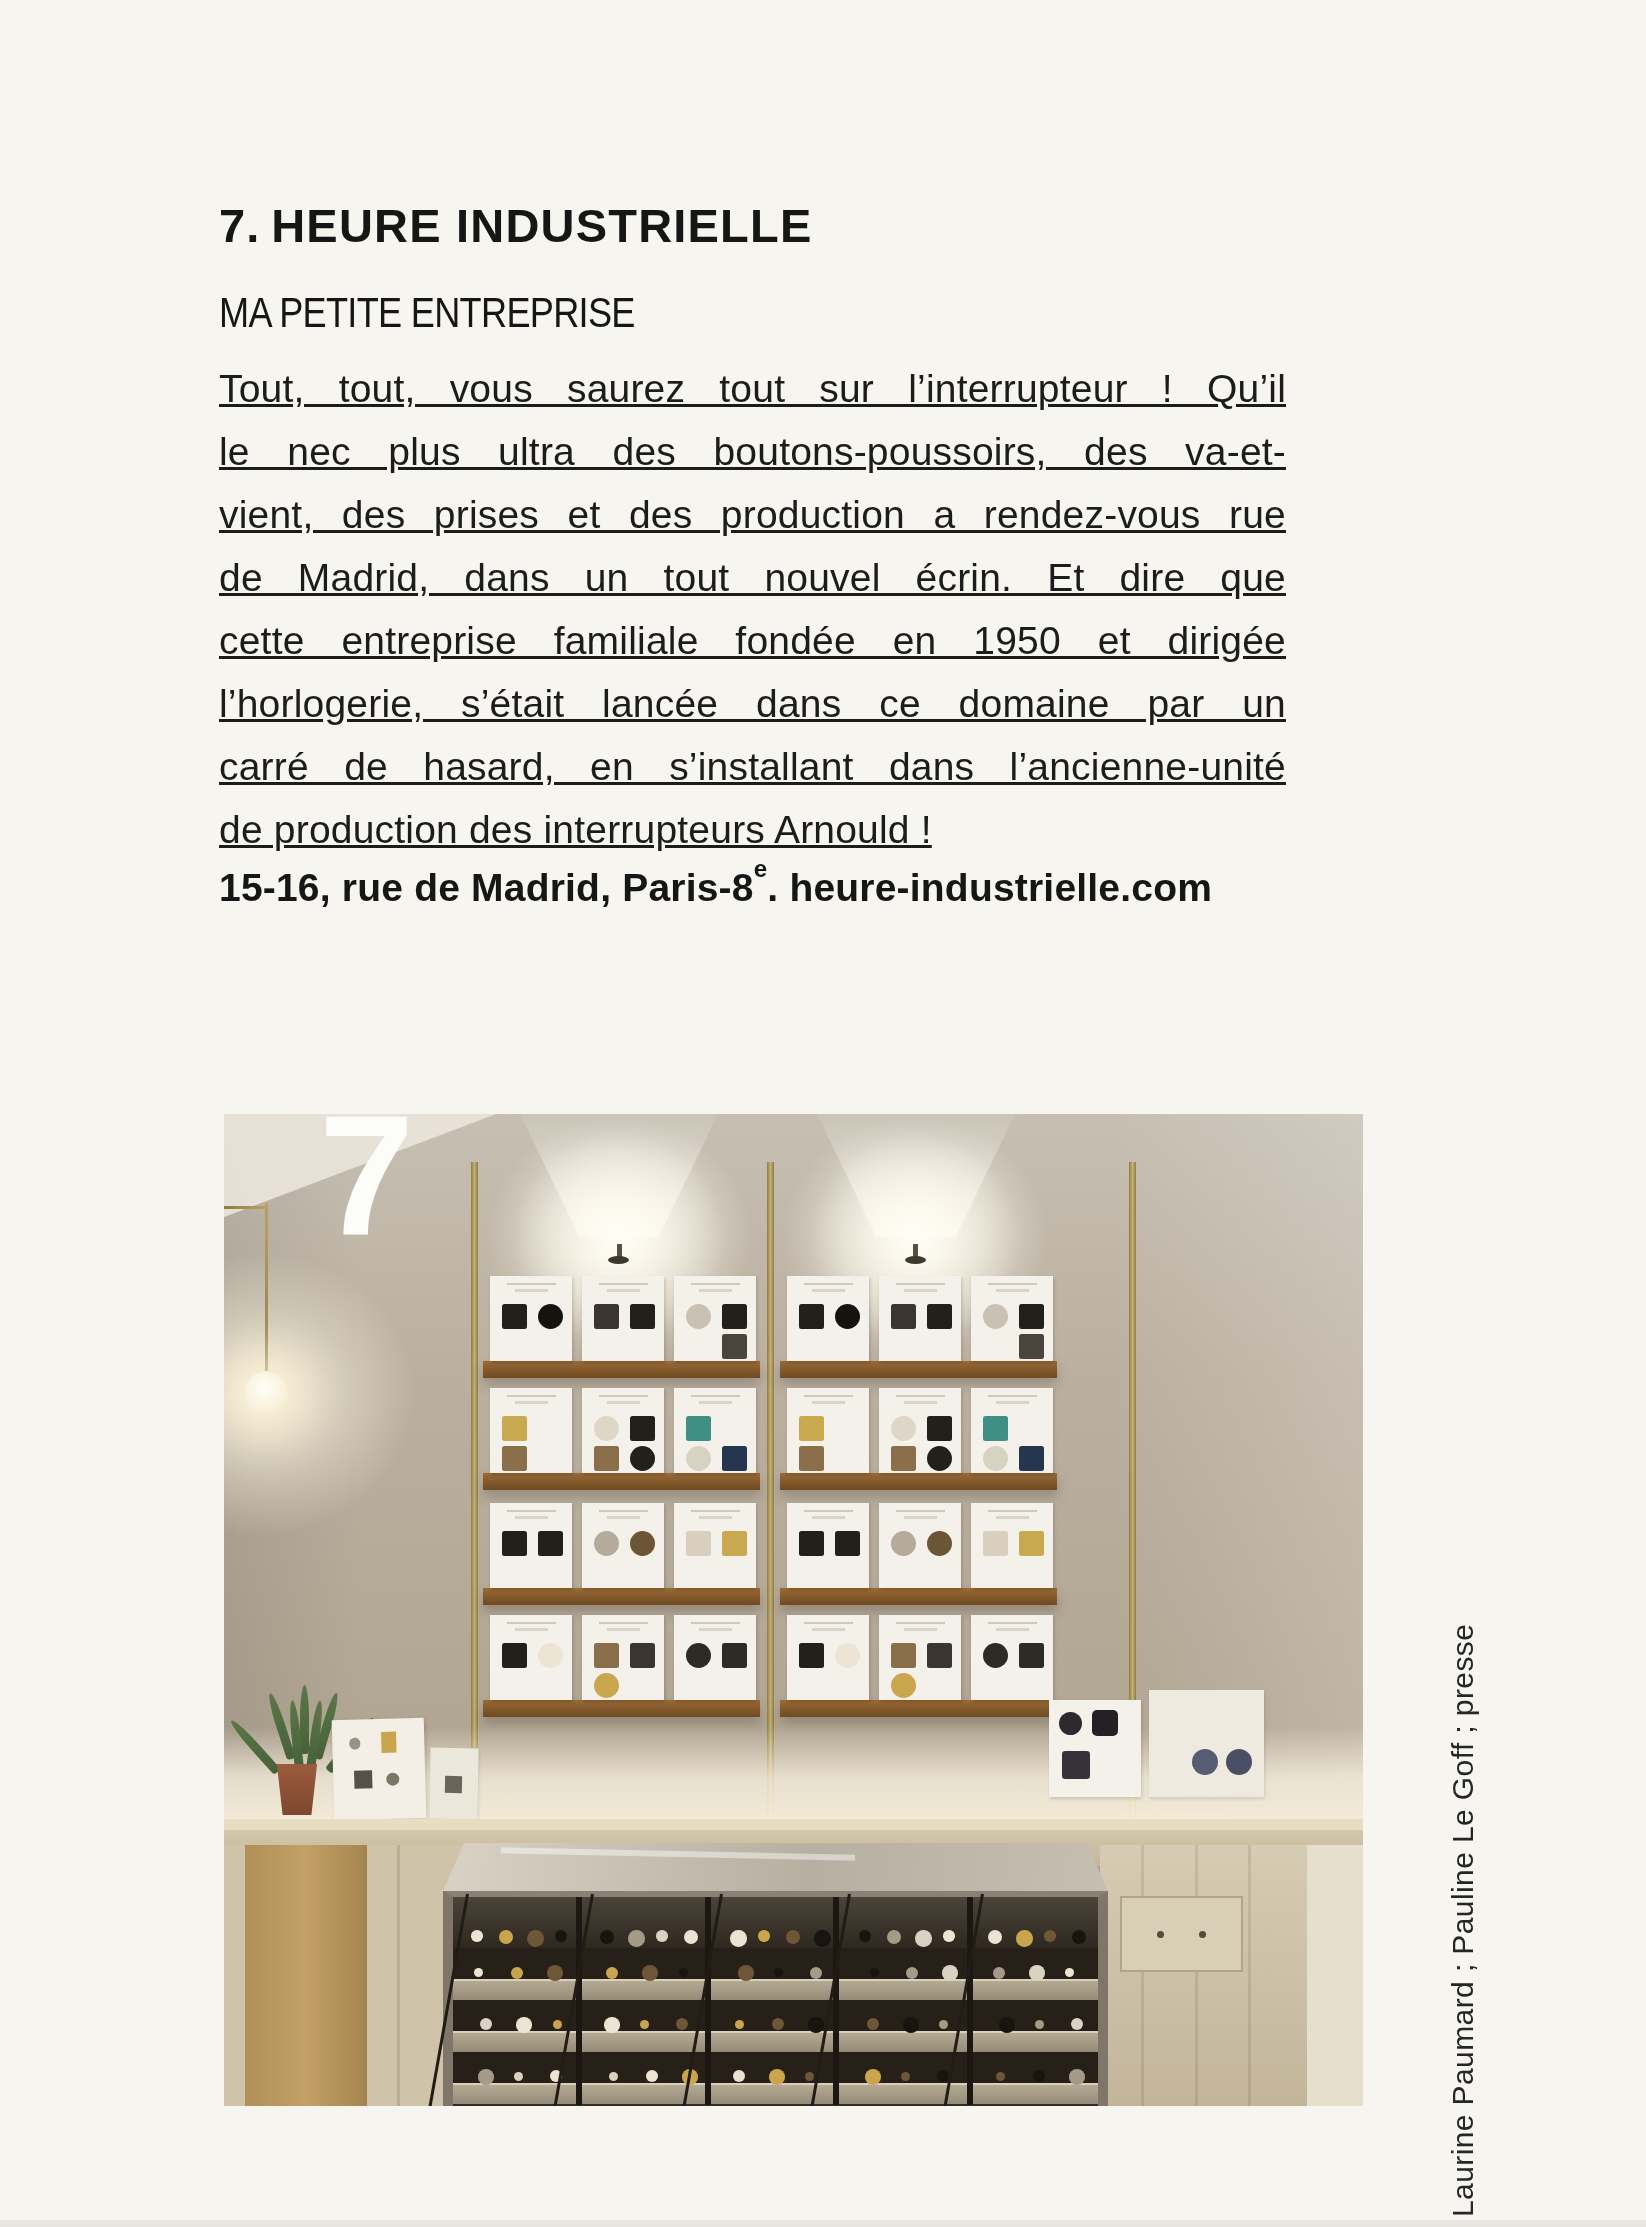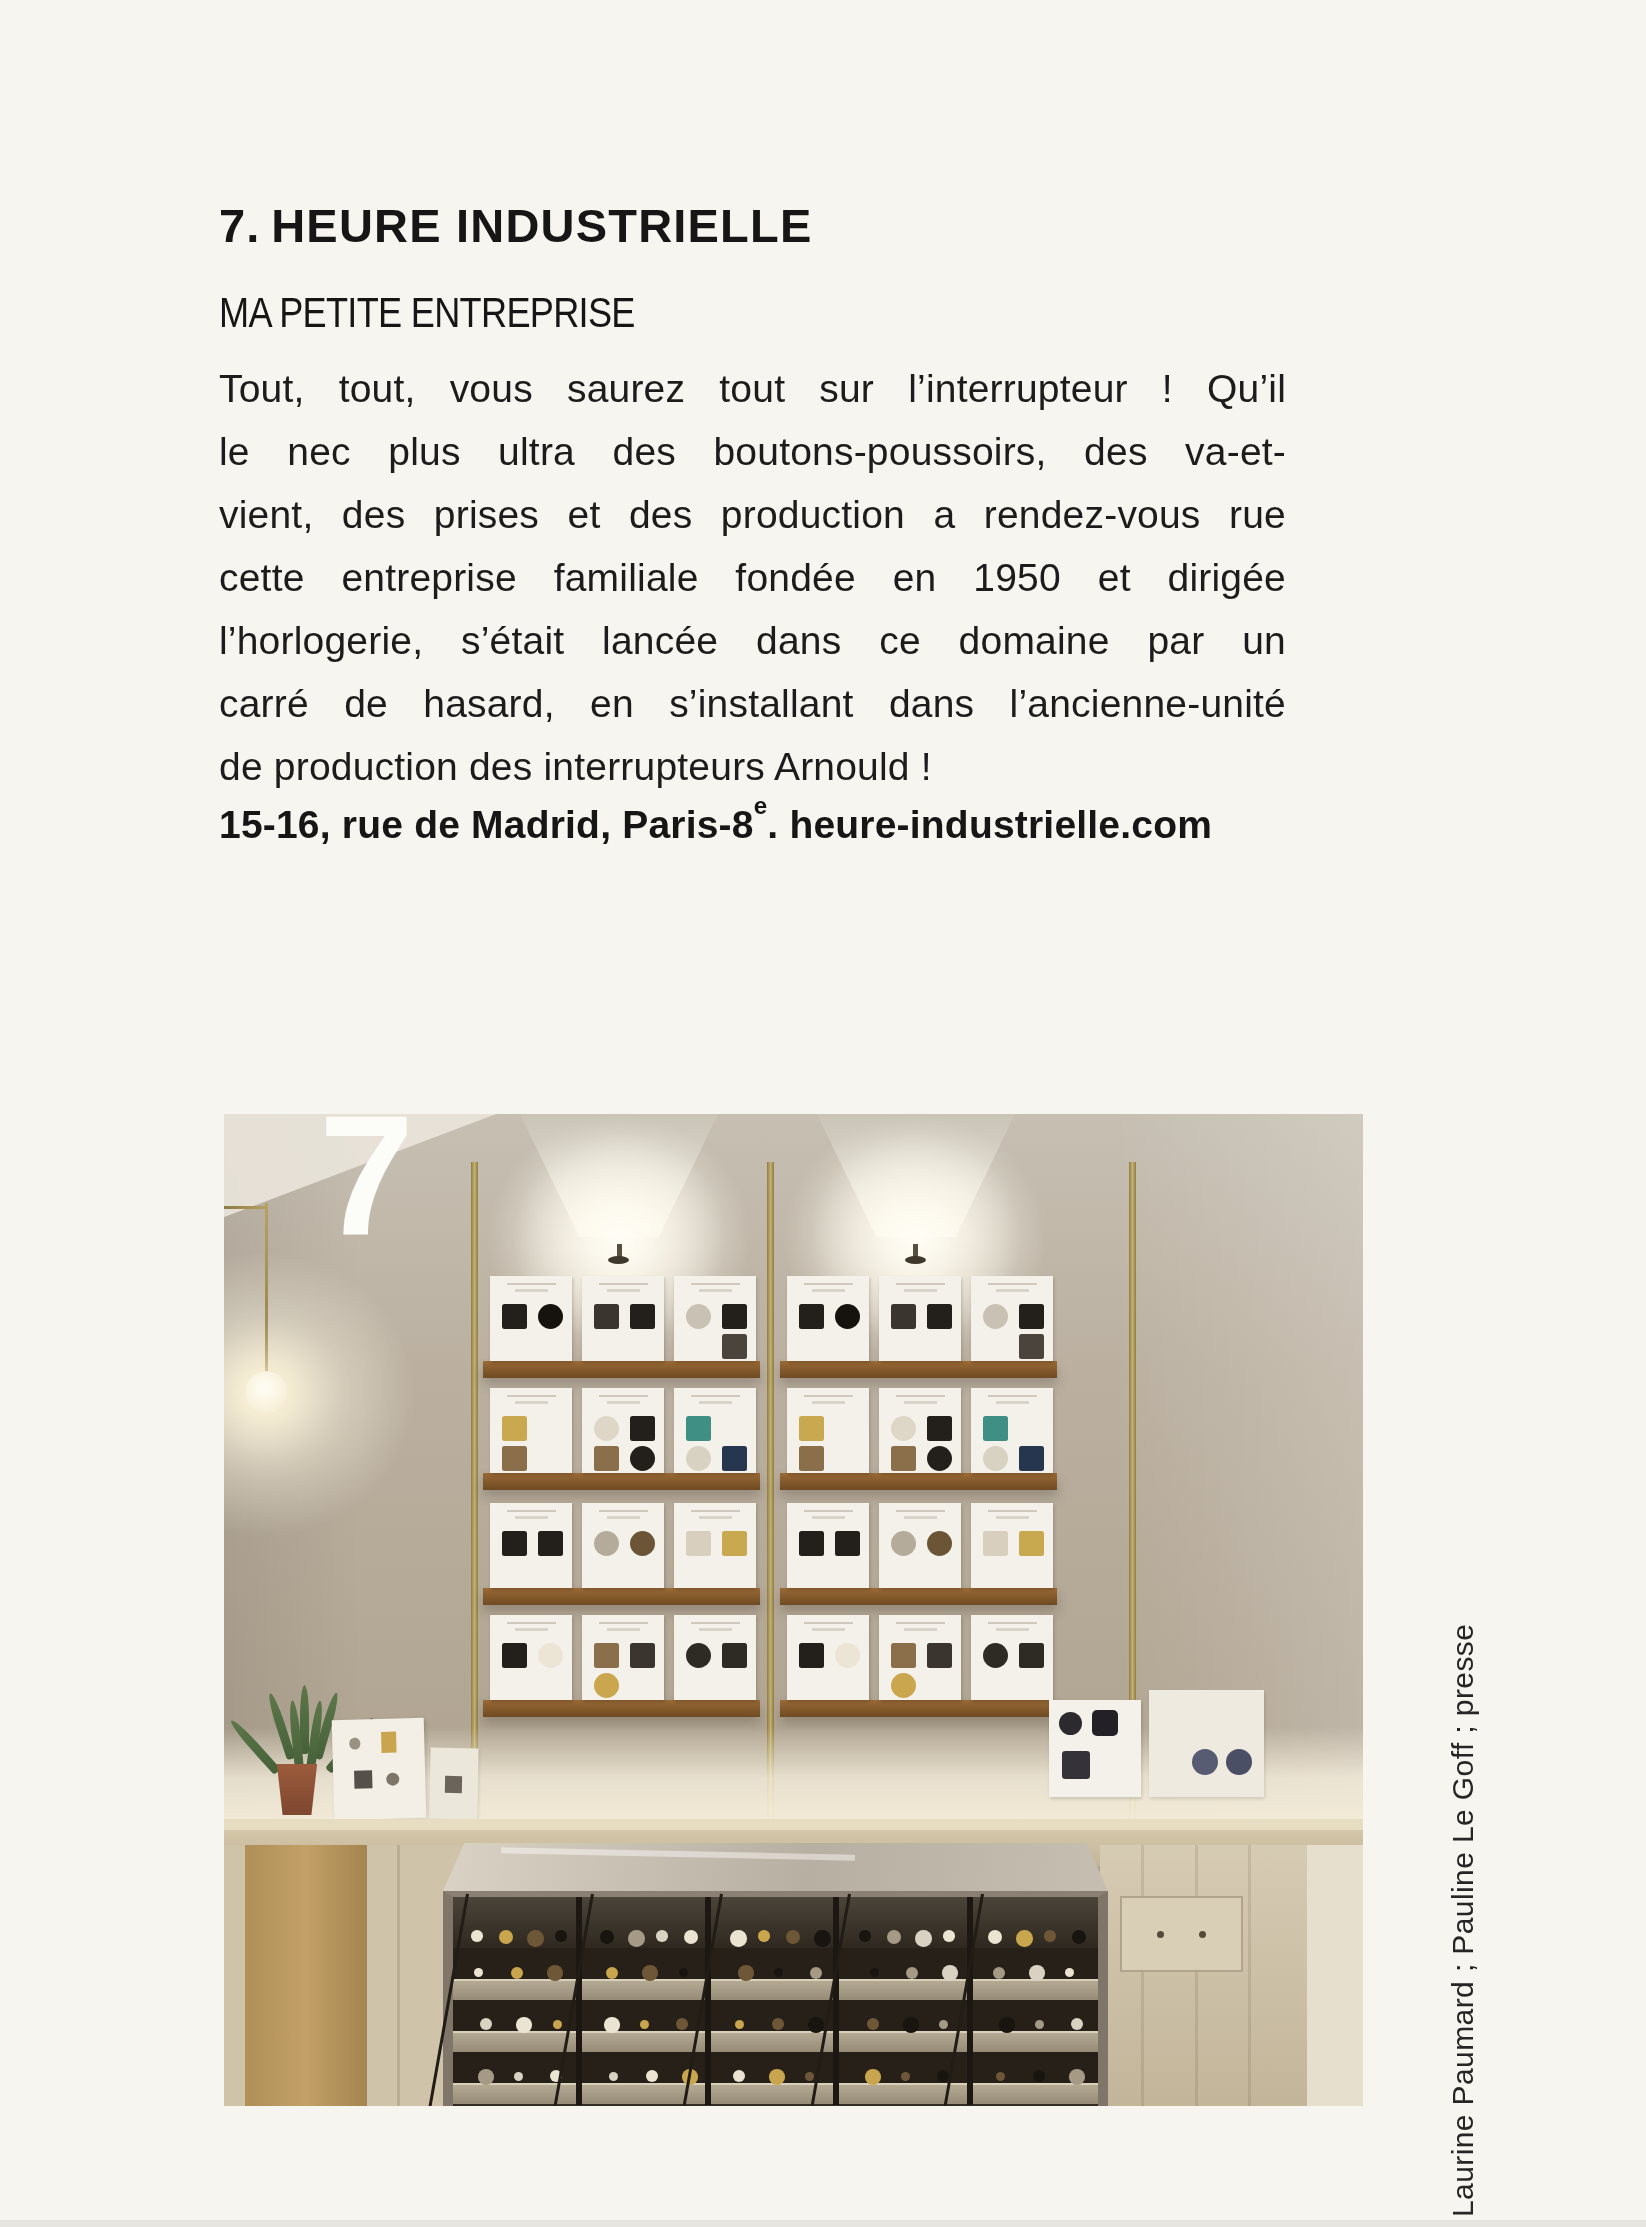--- a/index.html
+++ b/index.html
@@ -6,21 +6,21 @@
   body{width:1646px;height:2227px;position:relative;background:#f7f5f0;
        font-family:"Liberation Sans",sans-serif;overflow:hidden;}
   #page{position:absolute;inset:0;}
   
   #article{position:absolute;left:219px;top:161px;width:1070px;color:#161616;}
   #title{font-size:47px;font-weight:700;letter-spacing:1.2px;line-height:51px;white-space:nowrap;}
   #subtitle{font-size:42px;font-weight:400;letter-spacing:-0.8px;line-height:46px;margin-top:8.2px;
             transform:scaleX(.86);transform-origin:left center;white-space:nowrap;}
   #body-lines{margin-top:21.4px;width:1067px;}
   .bline{font-size:39px;line-height:63px;letter-spacing:0.2px;color:#1c1c1c;
-         text-align:justify;text-align-last:justify;}
+         text-align:justify;text-align-last:justify;text-decoration:underline;}
   .bline.last{text-align-last:left;}
   #address{margin-top:4.1px;font-size:39px;font-weight:700;letter-spacing:0.2px;white-space:nowrap;}
   #address sup{font-size:.62em;position:relative;top:-.45em;font-weight:700;}
   
   #photo{position:absolute;left:184px;top:1101px;width:1139px;height:992px;overflow:hidden;
          background:#b3a795;}
   #photo-decor{position:absolute;inset:0;}
   #photo-number{position:absolute;left:95px;top:-25px;font-size:171px;font-weight:700;
                 color:#fcfcf8;line-height:1;letter-spacing:0;}
   
@@ -35,20 +35,21 @@
 
 <div id="page">
 
   <section id="article">
     <h2 id="title"><span>7.</span> <span>HEURE INDUSTRIELLE</span></h2>
     <div id="subtitle">MA PETITE ENTREPRISE</div>
     <div id="body-lines">
         <div class="bline">Tout, tout, vous saurez tout sur l’interrupteur ! Qu’il</div>
         <div class="bline">le nec plus ultra des boutons-poussoirs, des va-et-</div>
         <div class="bline">vient, des prises et des production a rendez-vous rue</div>
+        <div class="bline">de Madrid, dans un tout nouvel écrin. Et dire que</div>
         <div class="bline">cette entreprise familiale fondée en 1950 et dirigée</div>
         <div class="bline">l’horlogerie, s’était lancée dans ce domaine par un</div>
         <div class="bline">carré de hasard, en s’installant dans l’ancienne-unité</div>
         <div class="bline last">de production des interrupteurs Arnould !</div>
       </div>
     <p id="address"><span>15-16, rue de Madrid, Paris-8</span><sup>e</sup><span>. heure-industrielle.com</span></p>
   </section>
 
   <figure id="photo" style="background: radial-gradient(189px 173px at 395px 123px, rgba(255, 253, 244, 0.95), rgba(255, 253, 244, 0) 70%), radial-gradient(189px 173px at 691px 123px, rgba(255, 253, 244, 0.92), rgba(255, 253, 244, 0) 70%), radial-gradient(214px 198px at 37px 280px, rgba(255, 250, 232, 0.8), rgba(255, 250, 232, 0) 72%), linear-gradient(to right, rgba(0, 0, 0, 0.07), rgba(0, 0, 0, 0) 12%, rgba(0, 0, 0, 0) 78%, rgba(255, 255, 255, 0.18)), linear-gradient(rgb(198, 191, 178) 0%, rgb(187, 176, 160) 26%, rgb(179, 167, 149) 55%, rgb(174, 162, 143) 78%, rgb(169, 157, 138) 100%);">
     <div id="photo-decor">

